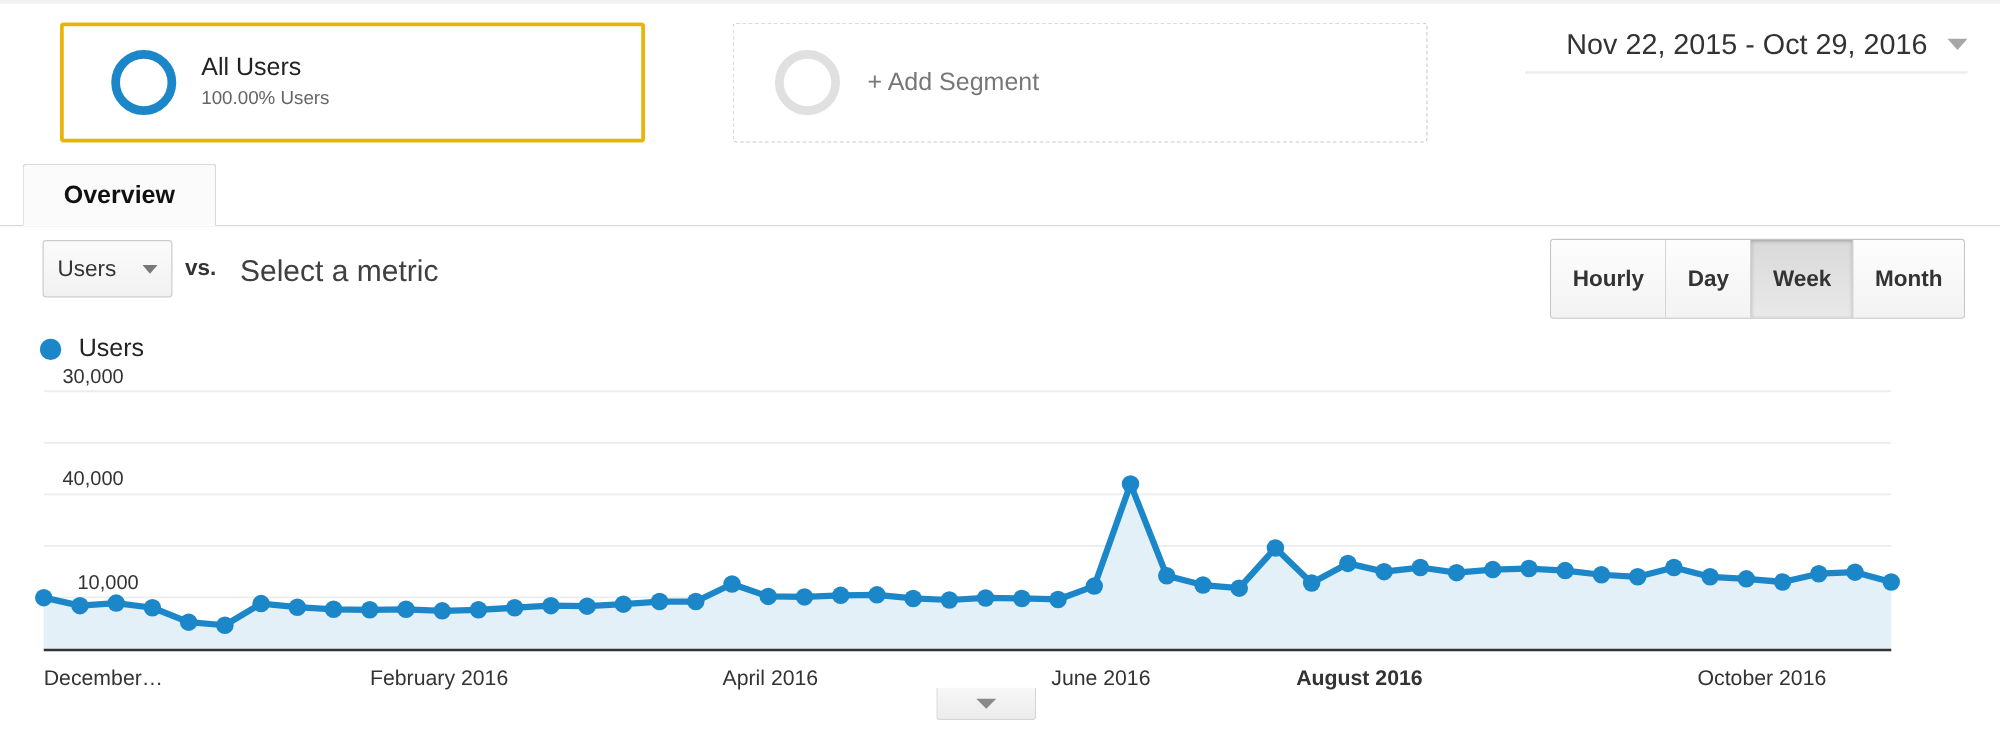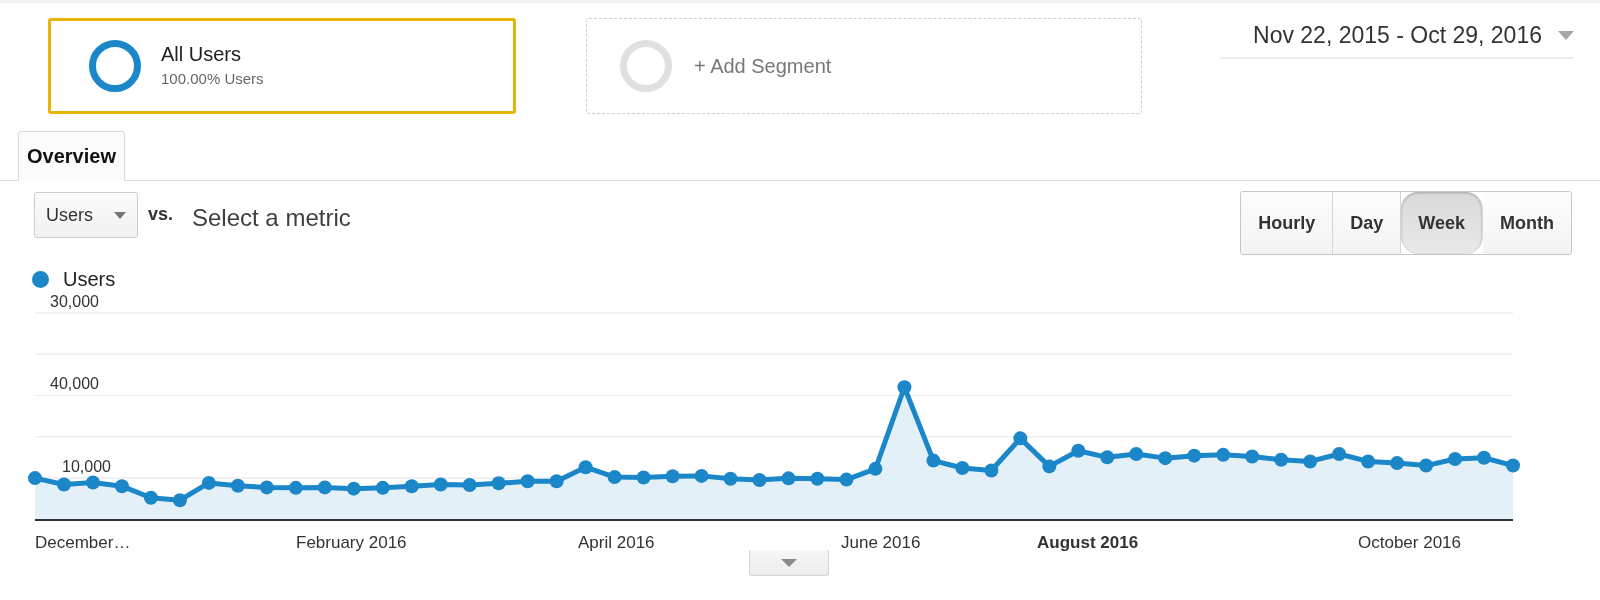--- a/index.html
+++ b/index.html
@@ -58,21 +58,21 @@
   
   #tab-strip {
     position: absolute; left: 0; top: 131px; width: 1600px; height: 50px;
   }
   #tab-strip::after {
     content: ""; position: absolute; left: 0; bottom: 0; width: 1600px;
     height: 1px; background: #d9d9d9;
   }
   #tab-overview {
     position: absolute; left: 18px; top: 0; height: 50px;
-    padding: 0 8px; display: flex; align-items: center;
+    padding: 0 32px; display: flex; align-items: center;
     font-size: 20px; font-weight: bold; color: #111;
     background: #fbfbfb;
     border: 1px solid #d9d9d9; border-bottom: 1px solid #fff;
     border-radius: 3px 3px 0 0;
     z-index: 2;
   }
 
   
   #metric-row {
     position: absolute; left: 0; top: 190px; width: 1600px; height: 56px;
@@ -111,21 +111,20 @@
     display: flex; align-items: center; justify-content: center;
     padding: 0 17px; font-size: 18px; font-weight: bold; color: #333;
     background: linear-gradient(#fdfdfd, #f3f3f3);
     border-right: 1px solid #d5d5d5;
     cursor: pointer;
   }
   .gran-btn:last-child { border-right: none; }
   .gran-btn.selected {
     background: linear-gradient(#d9d9d9, #e9e9e9);
     box-shadow: inset 0 1px 3px rgba(0,0,0,.25);
-    border-radius: 17px;
   }
 
   
   #legend {
     position: absolute; left: 32px; top: 268px;
     display: flex; align-items: center; gap: 14px;
   }
   #legend-dot { width: 17px; height: 17px; border-radius: 50%; background: #1b87c9; }
   #legend-label { font-size: 20px; color: #222; }
 

